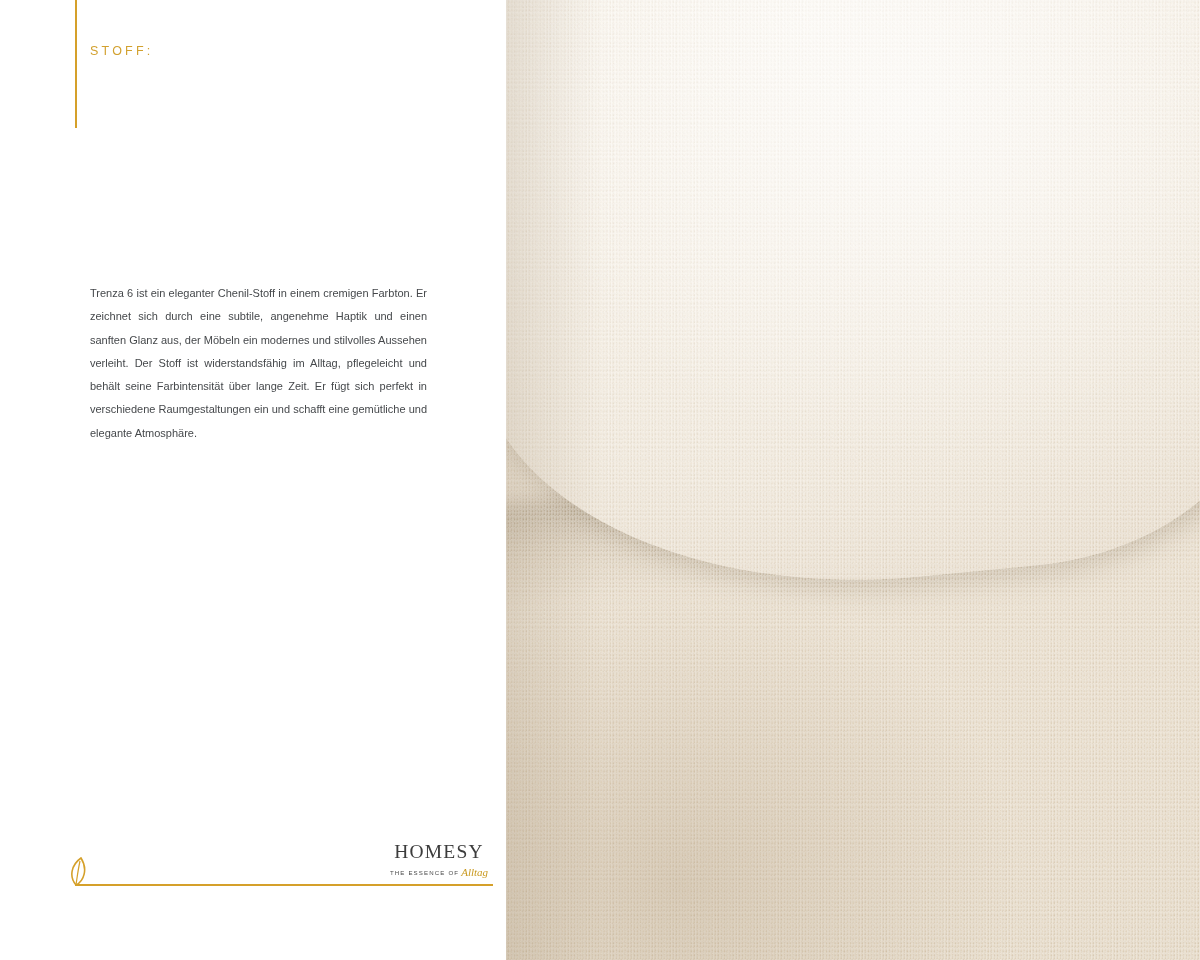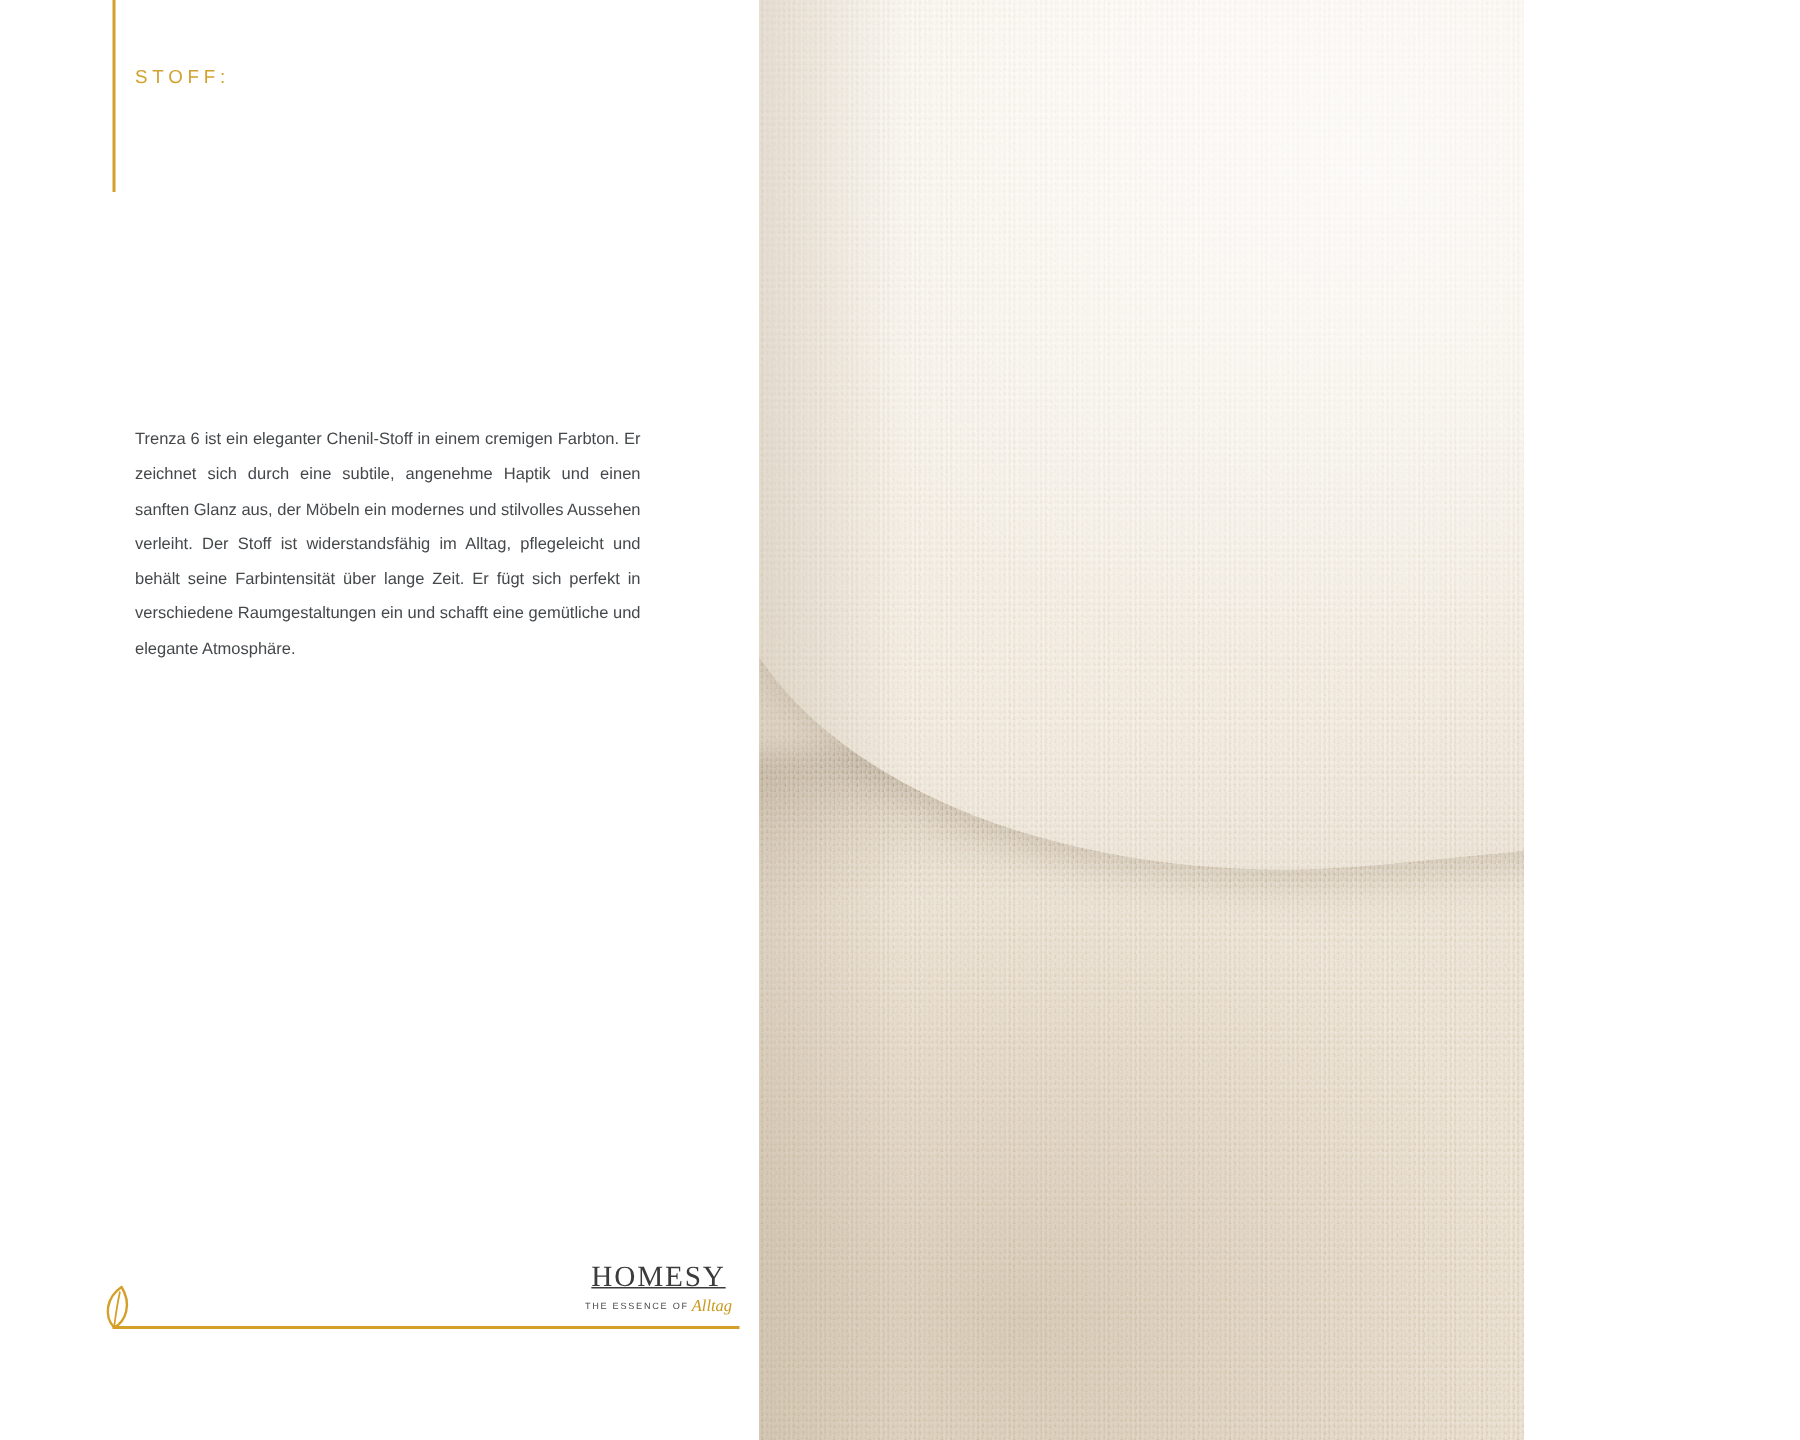--- a/index.html
+++ b/index.html
@@ -8,21 +8,21 @@
     padding: 0;
     width: 1200px;
     height: 960px;
     overflow: hidden;
     background: #ffffff;
     font-family: "Liberation Sans", sans-serif;
   }
 
   .page {
     position: relative;
-    width: 1016px;
+    width: 1200px;
     height: 960px;
     background: #7dd3fc;
     overflow: hidden;
   }
 
   
   .left-panel {
     position: absolute;
     left: 0; top: 0;
     width: 506px;
@@ -102,21 +102,20 @@
     width: 112px;
     text-align: center;
   }
   .logo-name {
     font-family: "Liberation Serif", serif;
     font-size: 19.5px;
     letter-spacing: 1.2px;
     color: #3c3c3c;
     line-height: 1;
     margin: 0;
-    text-decoration: underline;
   }
   .logo-sub {
     margin: 2px 0 0 0;
     line-height: 1;
     white-space: nowrap;
   }
   .logo-sub .essence {
     font-size: 6.1px;
     letter-spacing: 1.15px;
     color: #4a4a4a;

